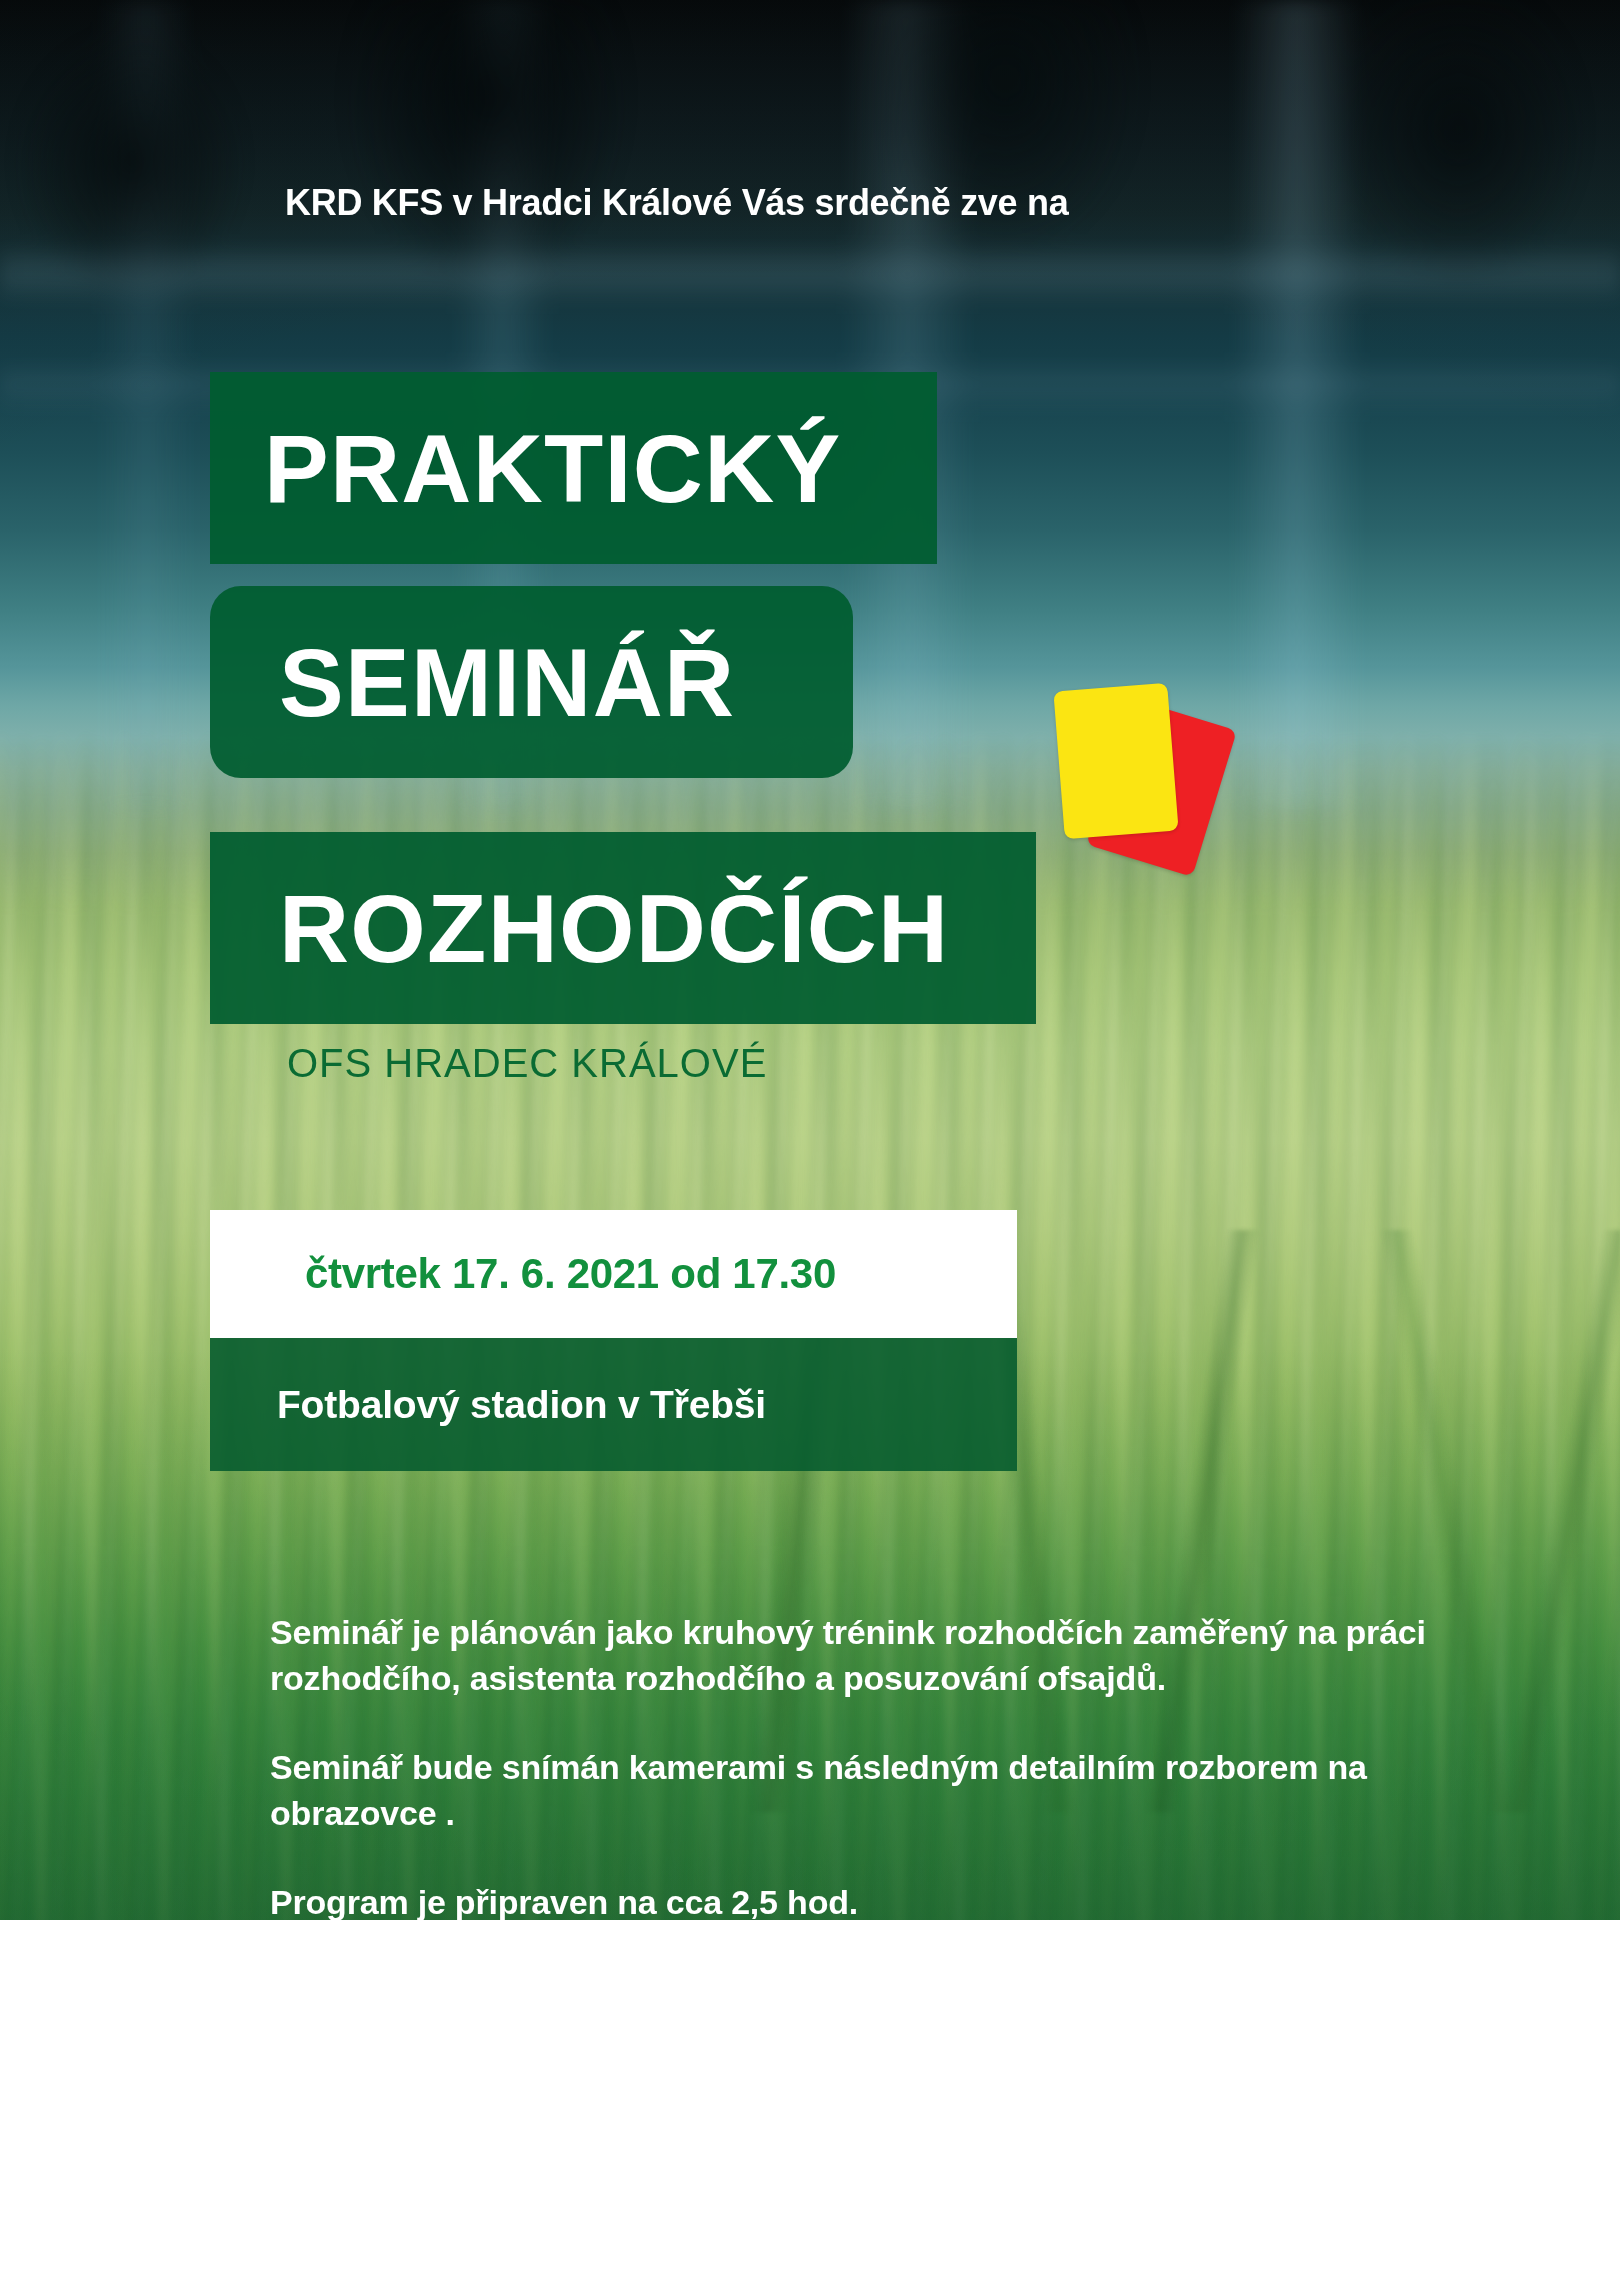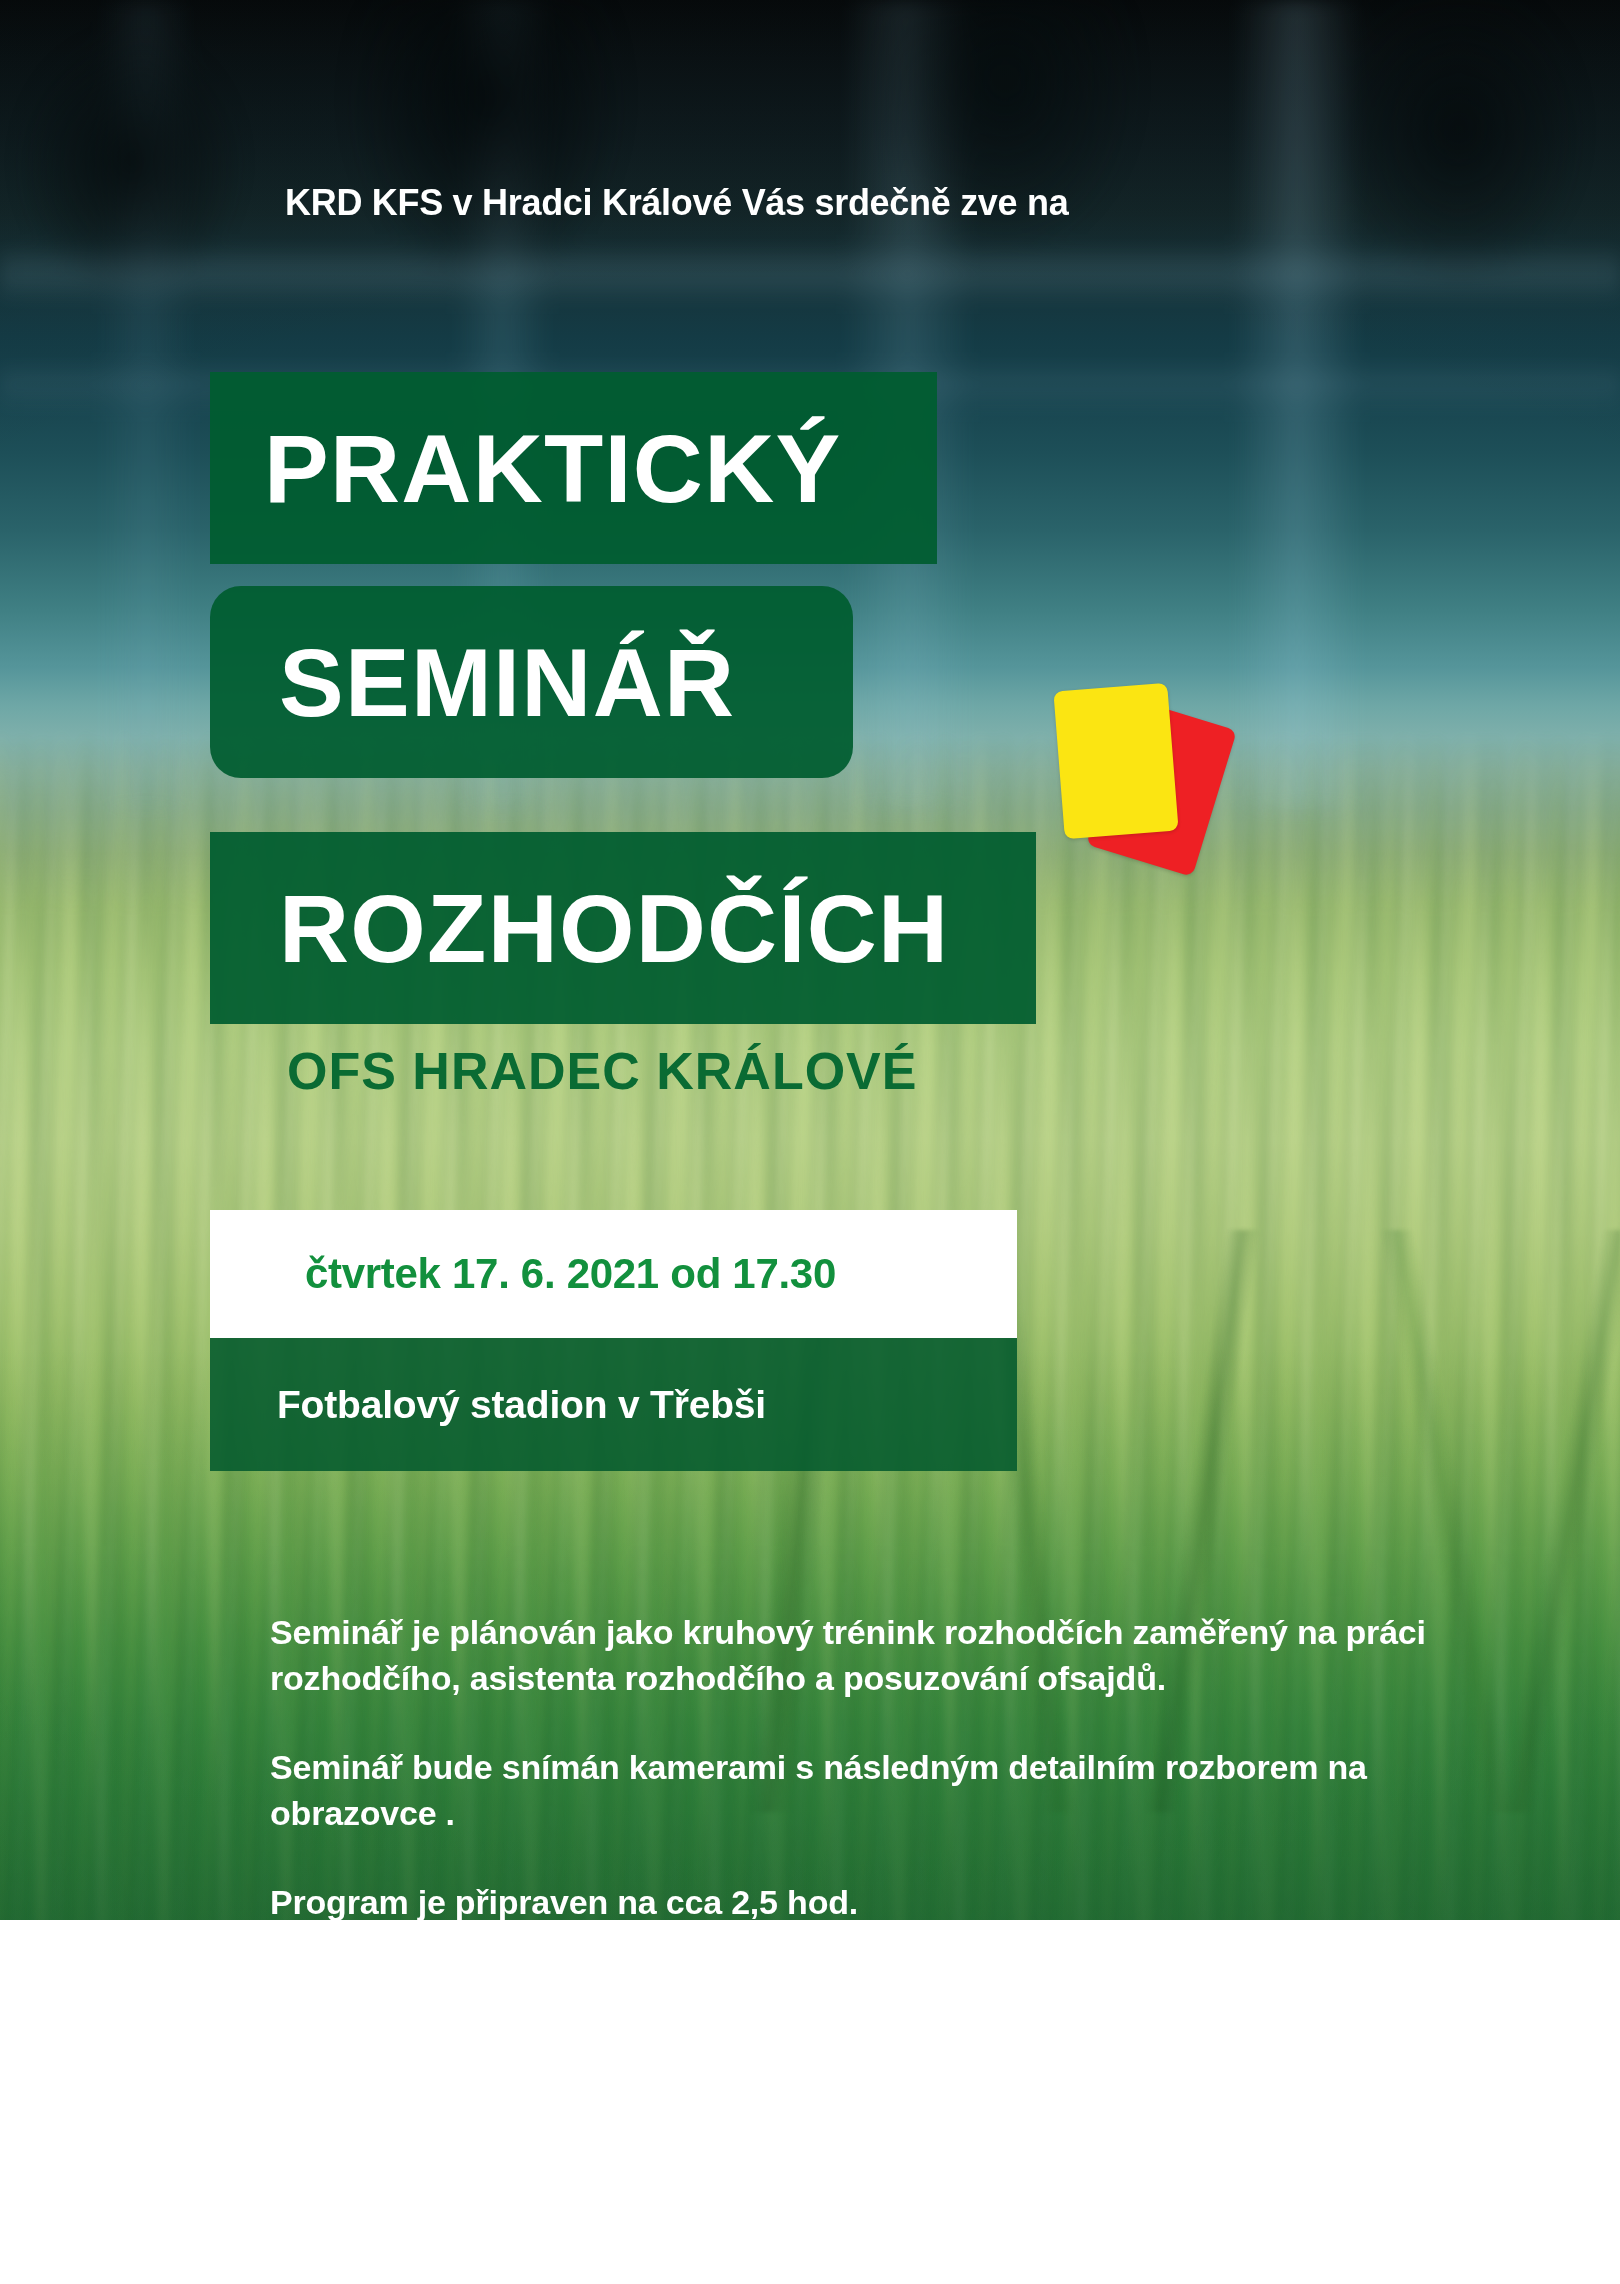--- a/index.html
+++ b/index.html
@@ -225,22 +225,22 @@
     left: 14.2px; top: 14.2px;
     background: #fbe512;
     transform: rotate(-4.5deg);
     box-shadow: 0 1.3px 3.9px rgba(0,0,0,0.16);
   }
 
   .subtitle {
     position: absolute;
     left: 287px;
     top: 1041px;
-    font-size: 52px;
-    font-weight: bold;
+    font-size: 40px;
+    font-weight: normal;
     color: #0a6b33;
     letter-spacing: 1px;
     white-space: nowrap;
   }
 
   .date-box {
     position: absolute;
     left: 210px;
     top: 1210px;
     width: 807px;

